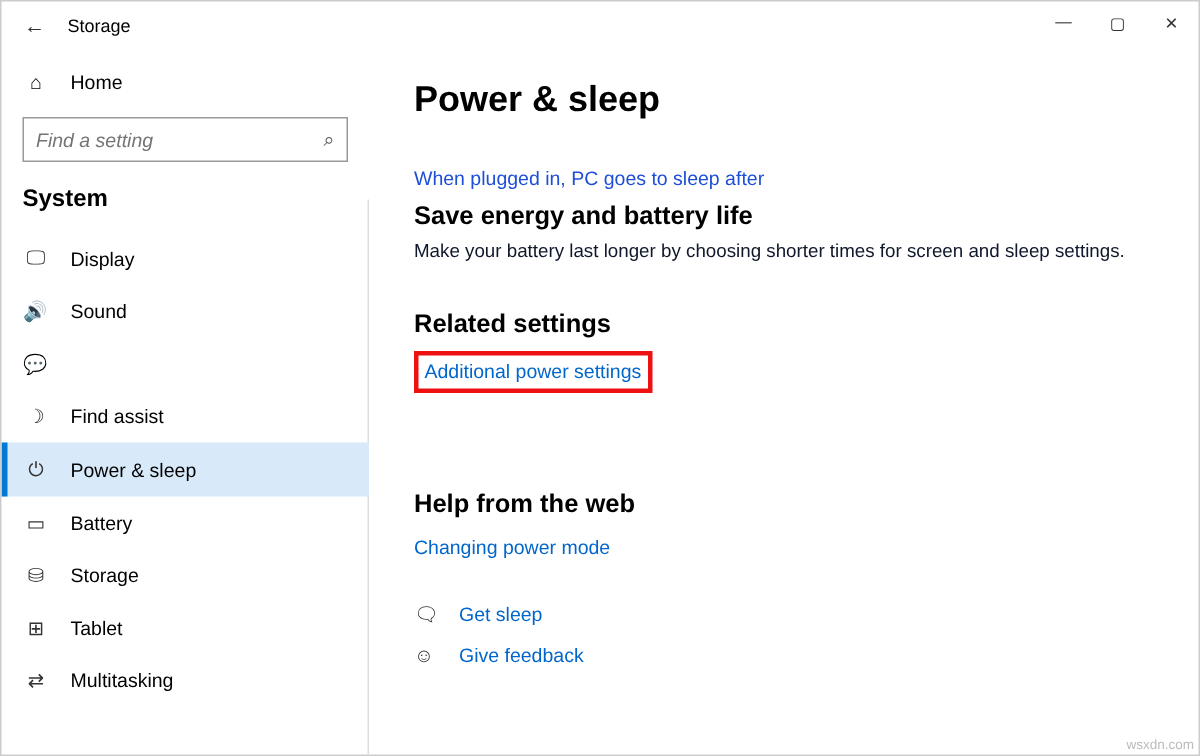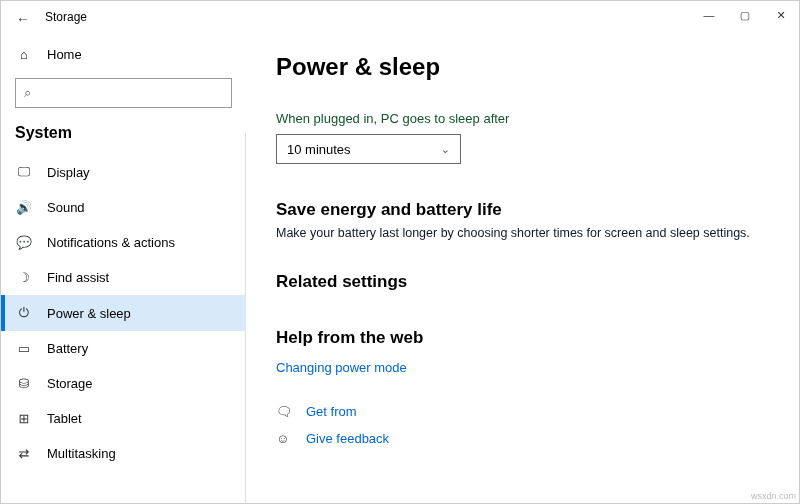--- a/index.html
+++ b/index.html
@@ -18,21 +18,21 @@
   .search-box input { border: none; outline: none; flex: 1; font-size: 13px; font-style: italic; color: #555; background: transparent; }
   .search-box .search-icon { font-size: 13px; color: #555; }
   .category { font-size: 16px; font-weight: 600; padding: 4px 14px 12px 14px; }
   .nav-list { list-style: none; }
   .nav-item { display: flex; align-items: center; padding: 10px 14px; font-size: 13px; cursor: pointer; position: relative; }
   .nav-item .icon { width: 18px; margin-right: 14px; text-align: center; font-size: 13px; color: #333; }
   .nav-item.active { background: #d8eaf9; }
   .nav-item.active::before { content: ""; position: absolute; left: 0; top: 0; bottom: 0; width: 4px; background: #0078d4; }
   .main { flex: 1; padding: 20px 30px 10px 30px; overflow: hidden; }
   .main h1 { font-size: 24px; font-weight: 600; margin-bottom: 30px; }
-  .setting-label { font-size: 13px; margin-bottom: 8px; color: #14532d; }
+  .setting-label { font-size: 13px; margin-bottom: 8px; color: #1d4ed8; }
   .dropdown { width: 185px; height: 30px; border: 1px solid #666; display: flex; align-items: center; justify-content: space-between; padding: 0 10px; font-size: 13px; cursor: pointer; margin-bottom: 36px; }
   .dropdown .chev { font-size: 11px; color: #555; }
   .section-h { font-size: 17px; font-weight: 600; margin-bottom: 6px; }
   .section-desc { font-size: 12.5px; color: #0f172a; margin-bottom: 32px; }
   .link { font-size: 13px; color: #0066cc; cursor: pointer; display: inline-block; }
   .link-row { display: flex; align-items: center; font-size: 13px; color: #0066cc; margin-top: 12px; cursor: pointer; }
   .link-row .licon { width: 20px; margin-right: 10px; color: #333; font-size: 13px; }
   .highlight-box { border: 3px solid #e11; padding: 2px 4px; display: inline-block; margin-bottom: 28px; }
   .section-block { margin-bottom: 28px; }
   .watermark { position: absolute; bottom: 2px; right: 3px; font-size: 9px; color: #bbb; }
@@ -51,35 +51,35 @@
 </div>
 
 <div class="container">
   <div class="sidebar">
     <div class="sidebar-divider"></div>
     <div class="home-row">
       <span class="icon">⌂</span>
       <span>Home</span>
     </div>
     <div class="search-box">
+      <input type="text" placeholder="Find a setting" style="">
       <span class="search-icon">⌕</span>
     </div>
     <div class="category">System</div>
     <ul class="nav-list">
       <li class="nav-item">
           <span class="icon">🖵</span>
           <span>Display</span>
         </li>
       <li class="nav-item">
           <span class="icon">🔊</span>
           <span>Sound</span>
         </li>
       <li class="nav-item">
           <span class="icon">💬</span>
-          <span>Notifications &amp; actions</span>
         </li>
       <li class="nav-item">
           <span class="icon">☽</span>
           <span>Find assist</span>
         </li>
       <li class="nav-item active">
           <span class="icon">⏻</span>
           <span>Power &amp; sleep</span>
         </li>
       <li class="nav-item">
@@ -98,38 +98,37 @@
           <span class="icon">⇄</span>
           <span>Multitasking</span>
         </li>
     </ul>
   </div>
 
   <div class="main">
     <h1>Power &amp; sleep</h1>
 
     <div class="setting-label">When plugged in, PC goes to sleep after</div>
-    <div class="dropdown">
-      <span>10 minutes</span>
-      <span class="chev">⌄</span>
-    </div>
 
     <div class="section-h">Save energy and battery life</div>
     <div class="section-desc">Make your battery last longer by choosing shorter times for screen and sleep settings.</div>
 
     <div class="section-h" style="margin-bottom:8px;">Related settings</div>
+    <div class="highlight-box">
+      <span class="link">Additional power settings</span>
+    </div>
 
     <div class="section-block">
       <div class="section-h" style="margin-bottom:10px;margin-top:36px;">Help from the web</div>
       <span class="link">Changing power mode</span>
     </div>
 
     <div class="link-row">
       <span class="licon">🗨</span>
-      <span>Get from</span>
+      <span>Get sleep</span>
     </div>
     <div class="link-row">
       <span class="licon">☺</span>
       <span>Give feedback</span>
     </div>
   </div>
 </div>
 
 <div class="watermark">wsxdn.com</div>
 

